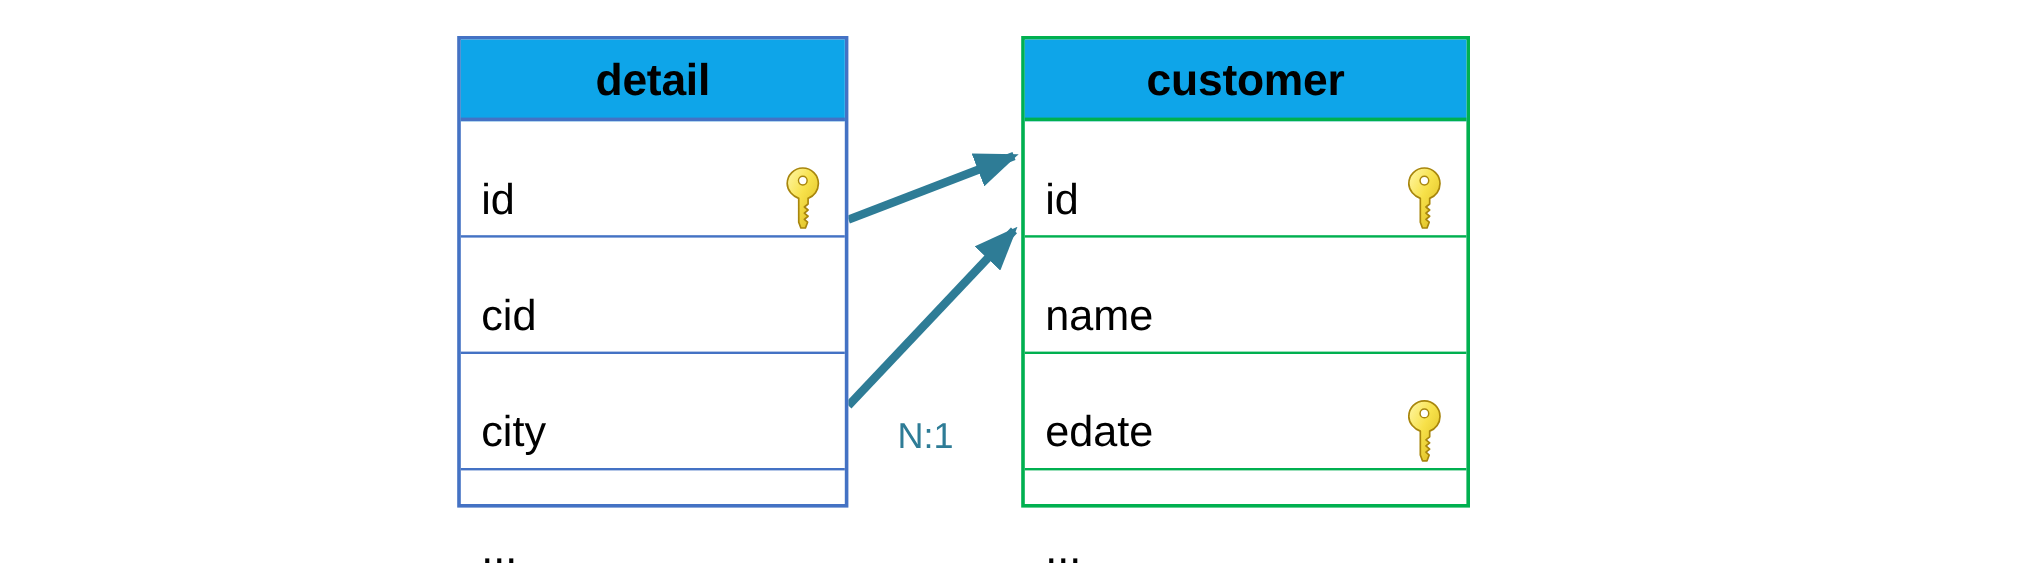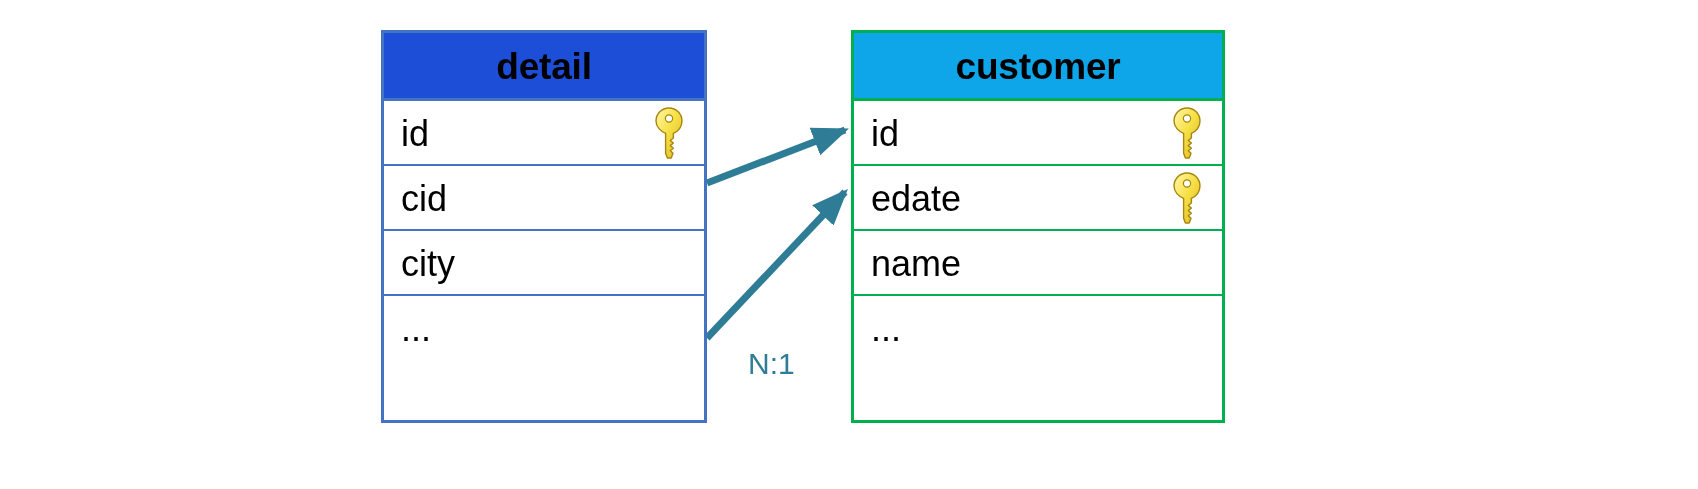--- a/index.html
+++ b/index.html
@@ -39,20 +39,21 @@
     border-bottom-style: solid;
     border-bottom-width: 3px;
   }
   .attr-row {
     box-sizing: border-box;
     position: relative;
     height: 65px;
     line-height: 65px;
     border-bottom-style: solid;
     border-bottom-width: 2px;
+    margin-top: 32px;
   }
   .attr-row.last { border-bottom: none; }
   .attr-name {
     position: absolute;
     left: 17px;
     top: 0;
     font-size: 36px;
     color: #000000;
     line-height: 65px;
     white-space: nowrap;
@@ -69,21 +70,21 @@
 
   
   #entity-detail {
     left: 381px;
     top: 30px;
     width: 326px;
     height: 393px;
     border-color: #4472C4;
   }
   #entity-detail .entity-header {
-    background: #1d4ed8;
+    background: #0ea5e9;
     border-bottom-color: #4472C4;
   }
   #entity-detail .attr-row { border-bottom-color: #4472C4; }
 
   
   #entity-customer {
     left: 851px;
     top: 30px;
     width: 374px;
     height: 393px;
@@ -187,39 +188,39 @@
               <stop offset="100%" stop-color="#D9B81C"></stop>
             </linearGradient>
           </defs>
           <path d="M15 1 C22.2 1 28 6.8 28 14 C28 19.7 24.4 24.5 19.4 26.3 L19.4 31 L16.3 33.5 L19.4 36 L16.3 38.6 L19.4 41.2 L16.3 43.8 L19 46.2 L17.2 51 L13.4 51 L11.6 46.2 L11.6 26.3 C6.6 24.5 2 19.7 2 14 C2 6.8 7.8 1 15 1 Z" fill="url(#kg2)" stroke="#A8860D" stroke-width="1.4" stroke-linejoin="round"></path>
           <circle cx="15" cy="11.5" r="3.6" fill="#FFFFFF" stroke="#A8860D" stroke-width="1.2"></circle>
         </svg>
       </span>
     </div>
 
     <div class="attr-row">
+      <span class="attr-name">name</span>
+    </div>
+
+    <div class="attr-row">
       <span class="attr-name">edate</span>
       <span class="attr-key">
         <svg viewBox="0 0 30 52" width="30" height="52" xmlns="http://www.w3.org/2000/svg">
           <defs>
             <linearGradient id="kg3" x1="0" y1="0" x2="1" y2="1">
               <stop offset="0%" stop-color="#FFF7A8"></stop>
               <stop offset="45%" stop-color="#F7E14A"></stop>
               <stop offset="100%" stop-color="#D9B81C"></stop>
             </linearGradient>
           </defs>
           <path d="M15 1 C22.2 1 28 6.8 28 14 C28 19.7 24.4 24.5 19.4 26.3 L19.4 31 L16.3 33.5 L19.4 36 L16.3 38.6 L19.4 41.2 L16.3 43.8 L19 46.2 L17.2 51 L13.4 51 L11.6 46.2 L11.6 26.3 C6.6 24.5 2 19.7 2 14 C2 6.8 7.8 1 15 1 Z" fill="url(#kg3)" stroke="#A8860D" stroke-width="1.4" stroke-linejoin="round"></path>
           <circle cx="15" cy="11.5" r="3.6" fill="#FFFFFF" stroke="#A8860D" stroke-width="1.2"></circle>
         </svg>
       </span>
     </div>
 
-    <div class="attr-row">
-      <span class="attr-name">name</span>
-    </div>
-
 
     <div class="attr-row last">
       <span class="attr-name">...</span>
     </div>
   </div>
 
 </div>
 
 </body></html>

